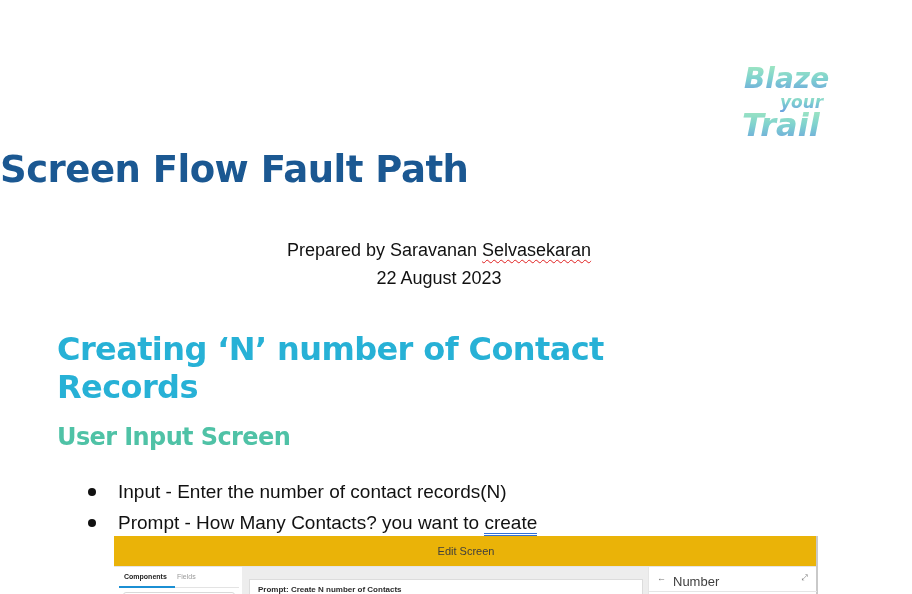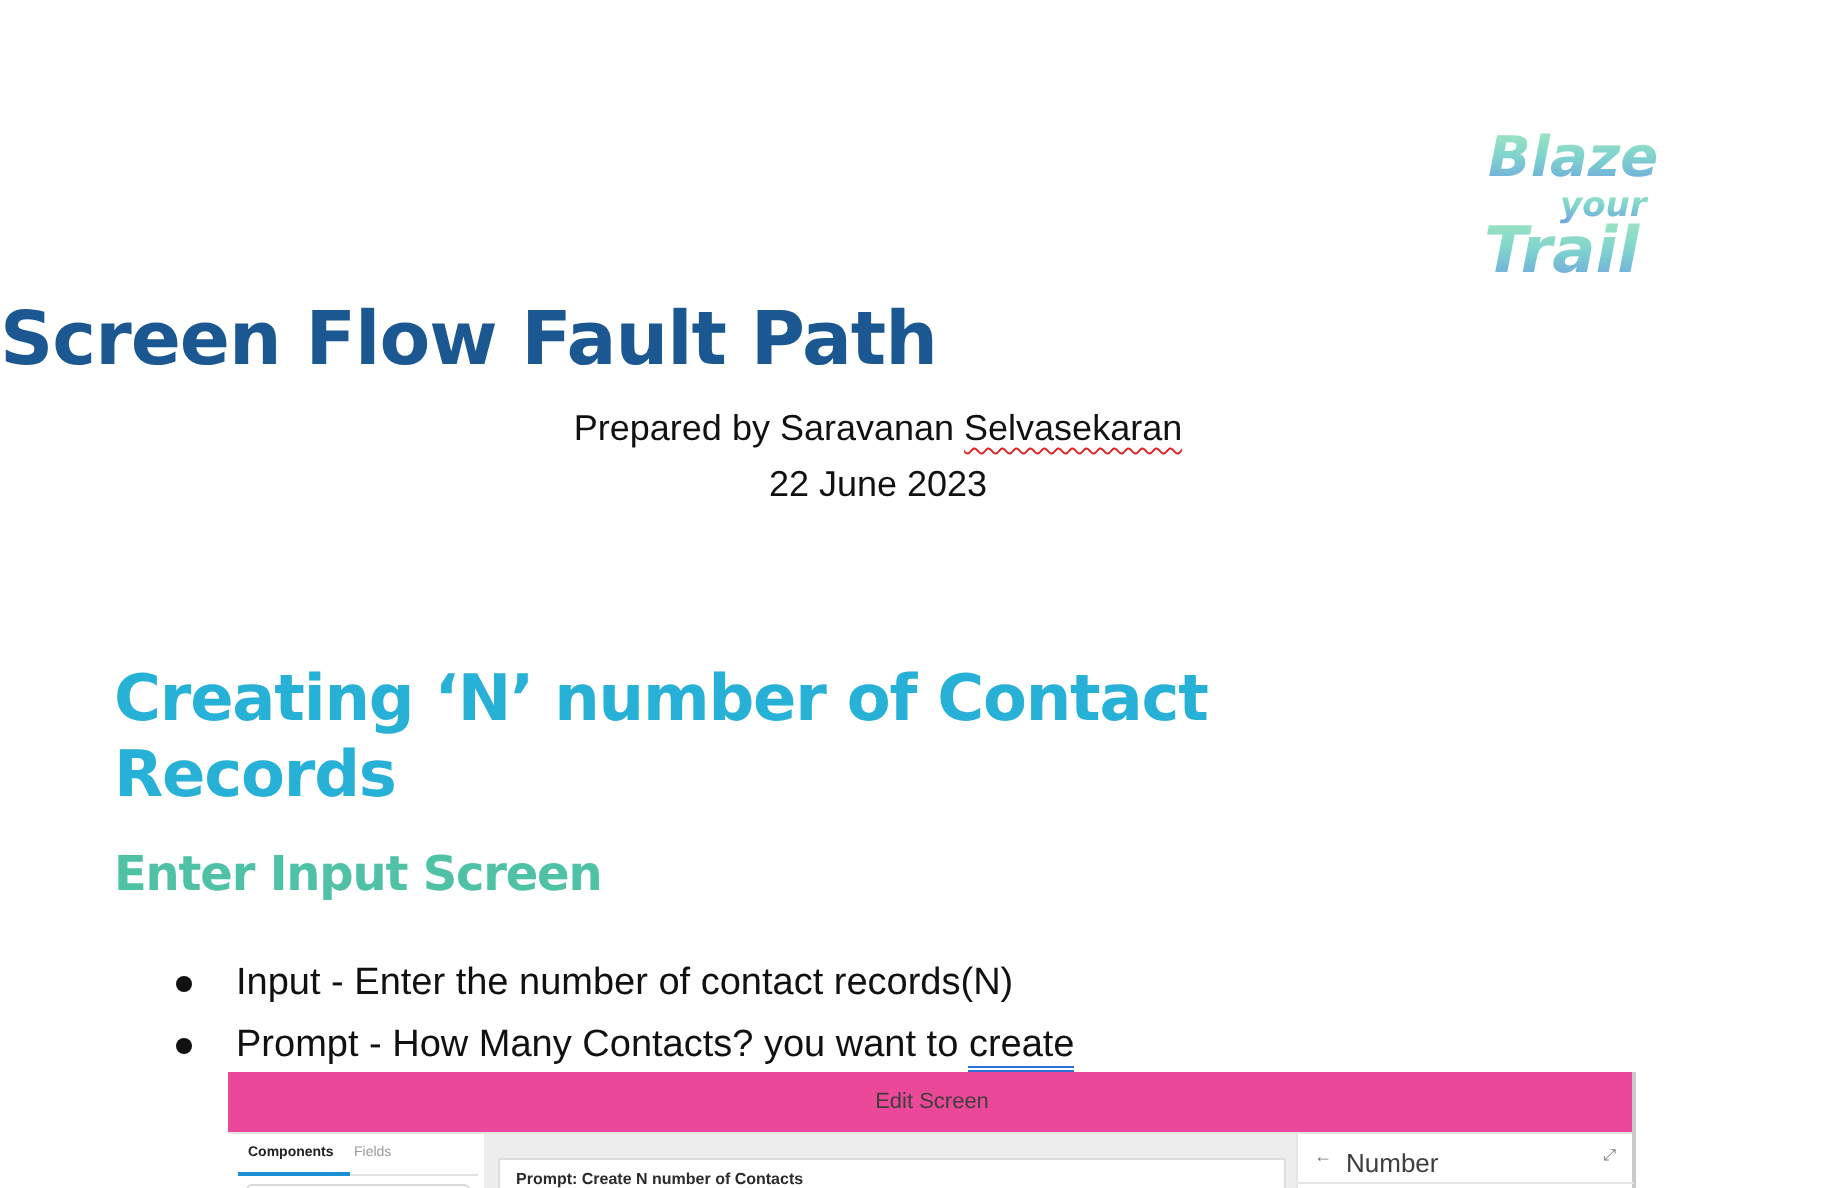--- a/index.html
+++ b/index.html
@@ -22,20 +22,21 @@
       font-family: "DejaVu Sans", sans-serif;
       font-weight: bold;
       font-size: 37px;
       letter-spacing: -0.5px;
       color: #1b5892;
     }
     .subtitle {
       position: absolute; left: 0; width: 878px; text-align: center;
       font-size: 18px; color: #111;
       font-family: "Liberation Sans", sans-serif;
+      margin-top: 36px;
     }
     .sub1 { top: 204px; }
     .sub2 { top: 232px; }
     .squiggle {
       text-decoration: underline wavy #e02020;
       text-decoration-thickness: 1px;
       text-underline-offset: 3px;
     }
 
     .h1 {
@@ -64,21 +65,21 @@
       width: 8px; height: 8px; border-radius: 50%; background: #111;
     }
     .dbl {
       border-bottom: 3px double #2f6fd8;
       padding-bottom: 0px;
     }
 
     
     .shot {
       position: absolute; left: 114px; top: 536px; width: 704px; height: 58px;
-      background: #ec4899; overflow: hidden;
+      background: #eab308; overflow: hidden;
       font-family: "Liberation Sans", sans-serif;
     }
     .shot .rborder {
       position: absolute; right: 0; top: 0; width: 2px; height: 58px; background: #c9c9c9;
     }
     .shot .edit-title {
       position: absolute; left: 0; width: 704px; top: 9px; text-align: center;
       font-size: 11px; color: #3e3e3e;
     }
     .shot .bodyrow {
@@ -144,24 +145,24 @@
       </linearGradient>
     </defs>
     <text x="6" y="28" font-family="DejaVu Sans, sans-serif" font-weight="bold" font-style="italic" font-size="28" fill="url(#lg)">Blaze</text>
     <text x="42" y="48" font-family="DejaVu Sans, sans-serif" font-weight="bold" font-style="italic" font-size="17" fill="url(#lg)">your</text>
     <text x="4" y="76" font-family="DejaVu Sans, sans-serif" font-weight="bold" font-style="italic" font-size="32" fill="url(#lg)">Trail</text>
   </svg>
 
   <div class="title">Screen Flow Fault Path</div>
 
   <div class="subtitle sub1"><span>Prepared by Saravanan </span><span class="squiggle">Selvasekaran</span></div>
-  <div class="subtitle sub2">22 June 2023</div>
+  <div class="subtitle sub2">22 August 2023</div>
 
   <div class="h1">Creating ‘N’ number of Contact Records</div>
-  <div class="h2">Enter Input Screen</div>
+  <div class="h2">User Input Screen</div>
 
   <ul class="bullets">
     <li>
       <span class="dot"></span>
       <span>Input - Enter the number of contact records(N)</span>
     </li>
     <li>
       <span class="dot"></span>
       <span>Prompt - How Many Contacts? you want to </span><span class="dbl">create</span>
     </li>

